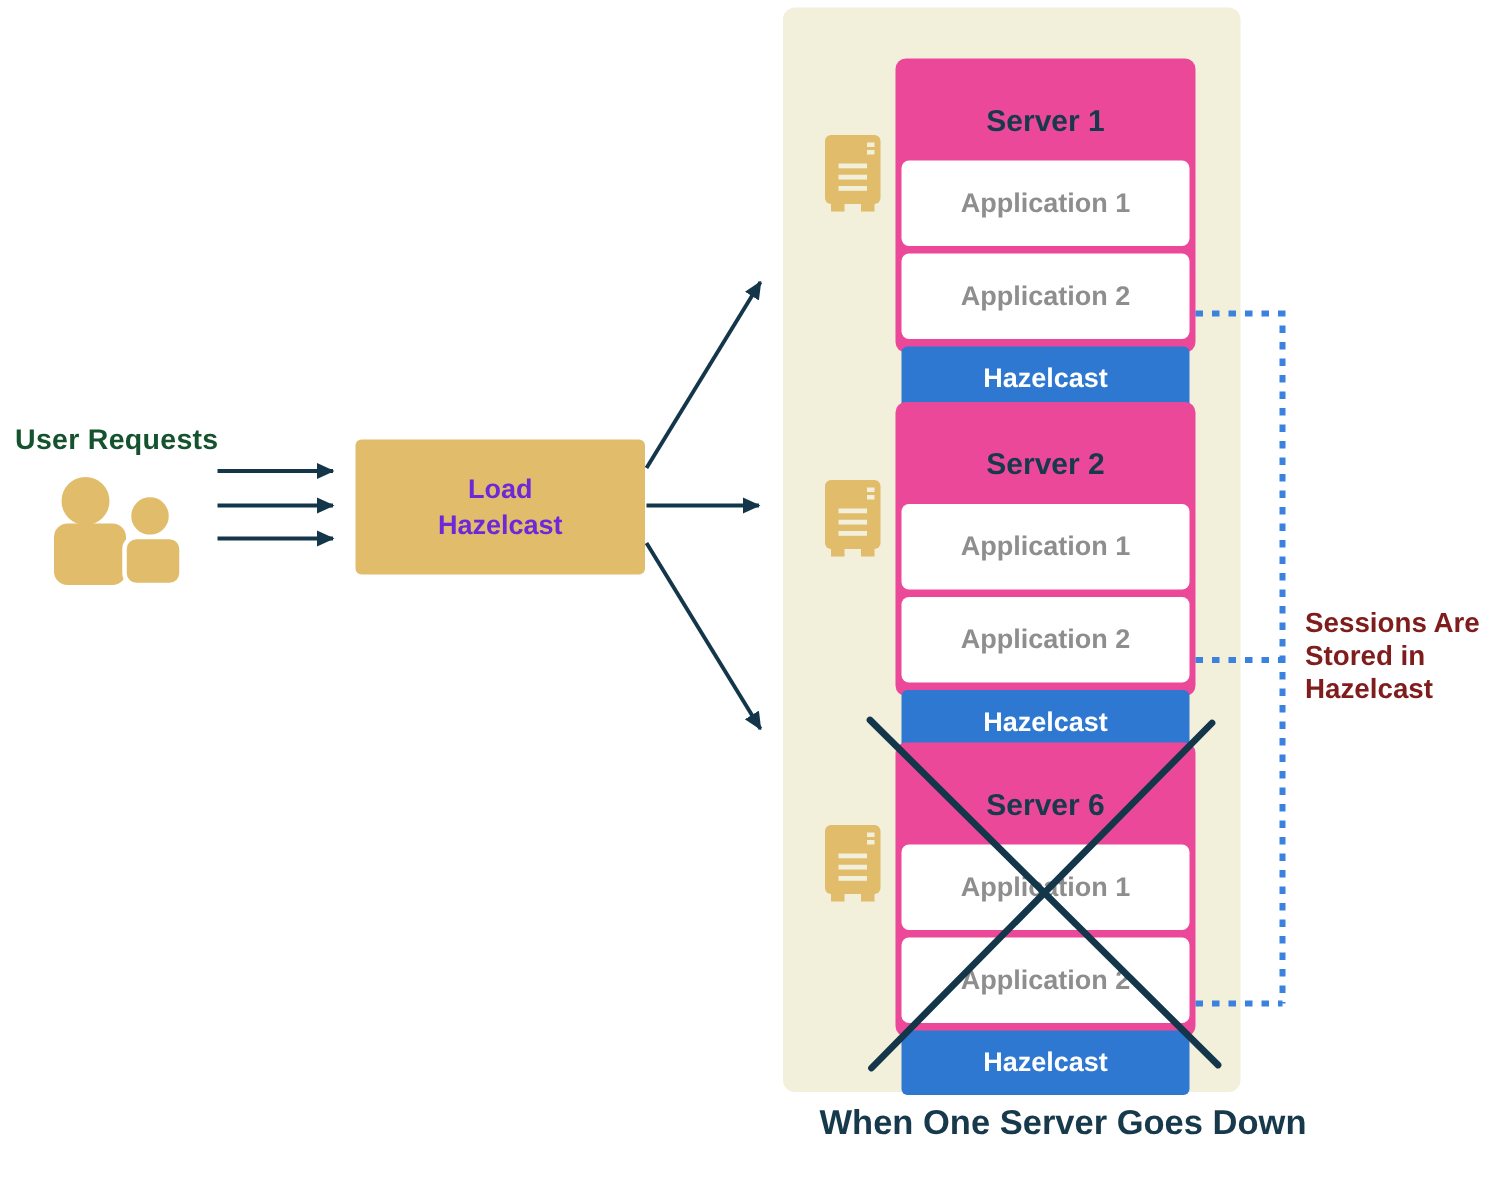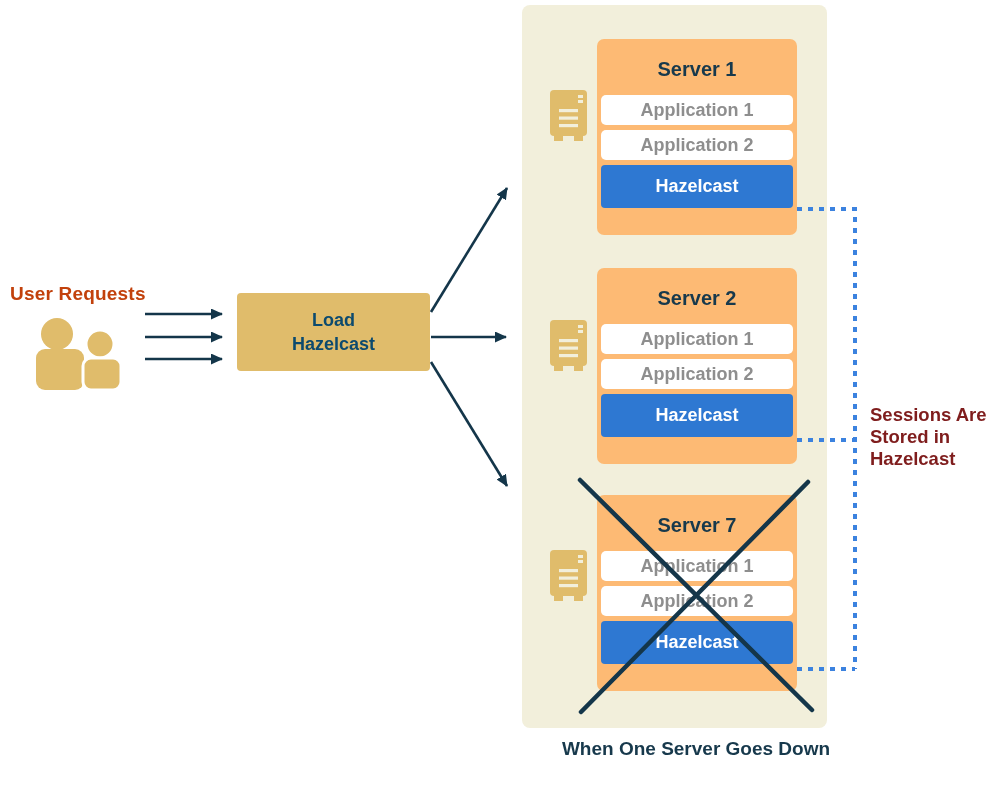--- a/index.html
+++ b/index.html
@@ -8,75 +8,75 @@
     width: 1000px;
     height: 796px;
     background: #ffffff;
     font-family: "Liberation Sans", sans-serif;
     overflow: hidden;
   }
   .abs { position: absolute; }
 
   
   .navy-label {
-    color: #c2410c;
+    color: #14532d;
     font-weight: bold;
   }
   .user-requests {
     left: 10px; top: 283px;
     font-size: 19px;
     letter-spacing: 0.2px;
   }
 
   
   .load-balancer {
     left: 237px; top: 293px;
-    width: 193px; height: 78px;
+    width: 193px; height: 90px;
     background: #e0bc6b;
     border-radius: 4px;
     display: flex;
     flex-direction: column;
     align-items: center;
     justify-content: center;
     font-size: 18px;
     font-weight: bold;
-    color: #0c4a6e;
+    color: #6d28d9;
     line-height: 24px;
     text-align: center;
   }
 
   
   .panel {
     left: 522px; top: 5px;
     width: 305px; height: 723px;
     background: #f2efdb;
     border-radius: 8px;
   }
 
   
   .server-box {
     left: 597px;
     width: 200px;
     height: 196px;
-    background: #fdba74;
+    background: #ec4899;
     border-radius: 7px;
     box-sizing: border-box;
-    padding: 4px 4px;
+    padding: 16px 4px;
   }
   .server-box .server-title {
     height: 52px;
     display: flex;
     align-items: center;
     justify-content: center;
     font-size: 20px;
     font-weight: bold;
     color: #17394c;
   }
   .app-slot {
-    height: 30px;
+    height: 57px;
     background: #ffffff;
     border-radius: 5px;
     margin-bottom: 5px;
     display: flex;
     align-items: center;
     justify-content: center;
     font-size: 18px;
     font-weight: 600;
     color: #8e8e8e;
   }
@@ -99,22 +99,22 @@
     left: 870px; top: 404px;
     width: 130px;
     font-size: 18.5px;
     font-weight: bold;
     color: #7f1d1d;
     line-height: 22px;
   }
   .caption {
     left: 521px; top: 737px;
     width: 350px;
-    text-align: center;
-    font-size: 19px;
+    text-align: right;
+    font-size: 23px;
     font-weight: bold;
     color: #17394c;
     line-height: 23px;
   }
 
   .overlay-svg {
     left: 0; top: 0;
     width: 1000px; height: 796px;
     pointer-events: none;
     z-index: 5;
@@ -180,21 +180,21 @@
   </div>
 
   <div class="abs server-box" style="top:268px;">
     <div class="server-title">Server 2</div>
     <div class="app-slot">Application 1</div>
     <div class="app-slot">Application 2</div>
     <div class="store-slot">Hazelcast</div>
   </div>
 
   <div class="abs server-box" style="top:495px;">
-    <div class="server-title">Server 7</div>
+    <div class="server-title">Server 6</div>
     <div class="app-slot">Application 1</div>
     <div class="app-slot">Application 2</div>
     <div class="store-slot">Hazelcast</div>
   </div>
 
   <div class="abs side-note">
     <div>Sessions Are</div>
     <div>Stored in</div>
     <div>Hazelcast</div>
   </div>

